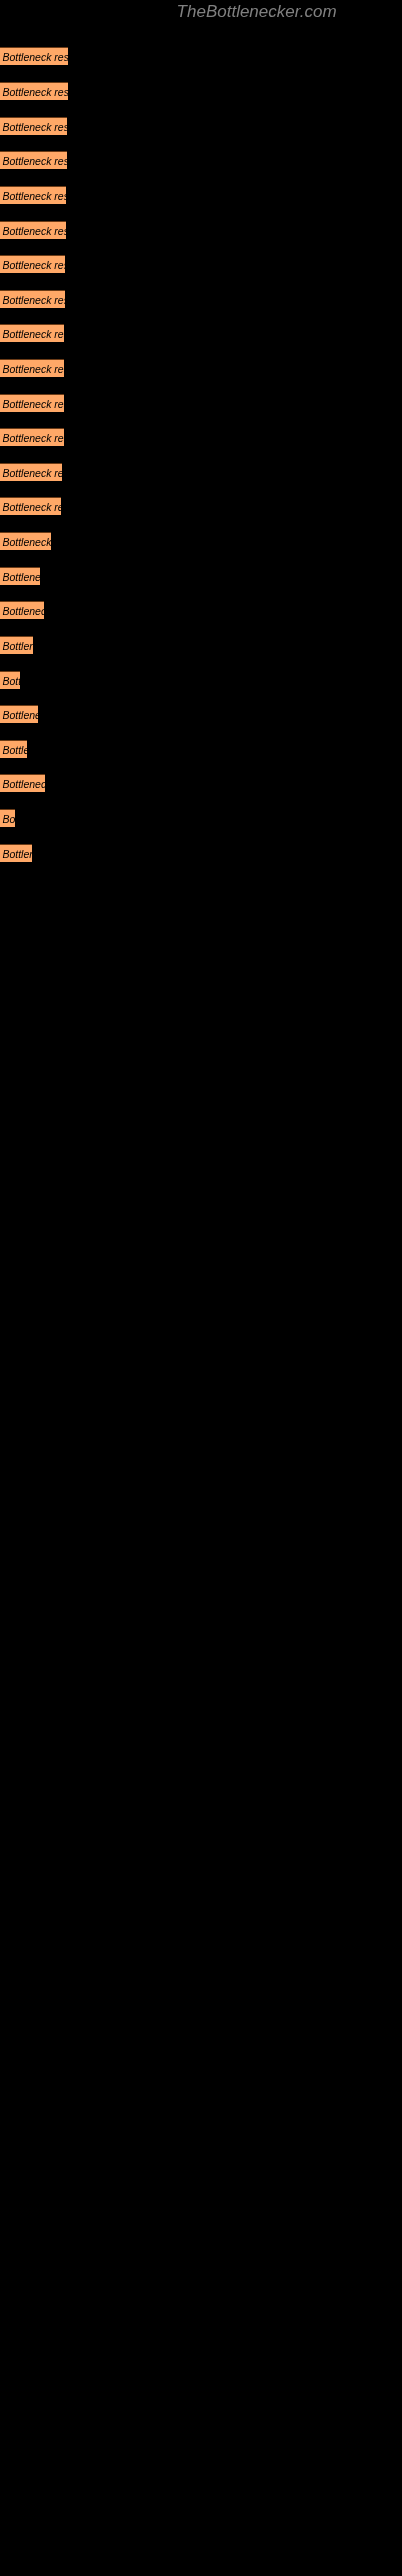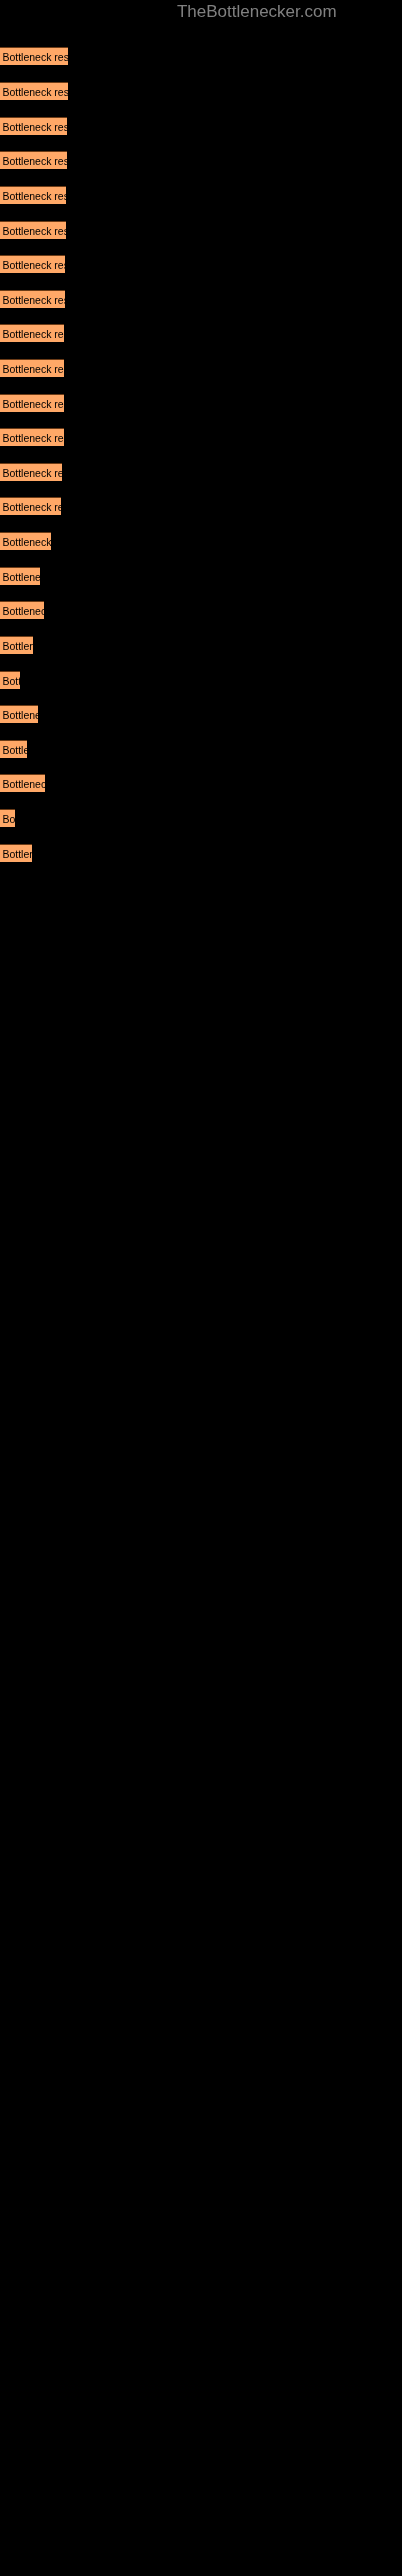--- a/index.html
+++ b/index.html
@@ -12,20 +12,21 @@
     height: 2576px;
     position: relative;
     font-family: "Liberation Sans", sans-serif;
     overflow: hidden;
   }
   #page-root {
     position: relative;
     width: 343px;
     height: 2576px;
     background: #000000;
+    font-style: italic;
   }
   .site-title {
     position: absolute;
     right: 6.4px;
     top: 1.6px;
     font-family: "Liberation Sans", sans-serif;
     font-size: 17px;
     line-height: 20px;
     color: #808080;
     letter-spacing: 0px;

